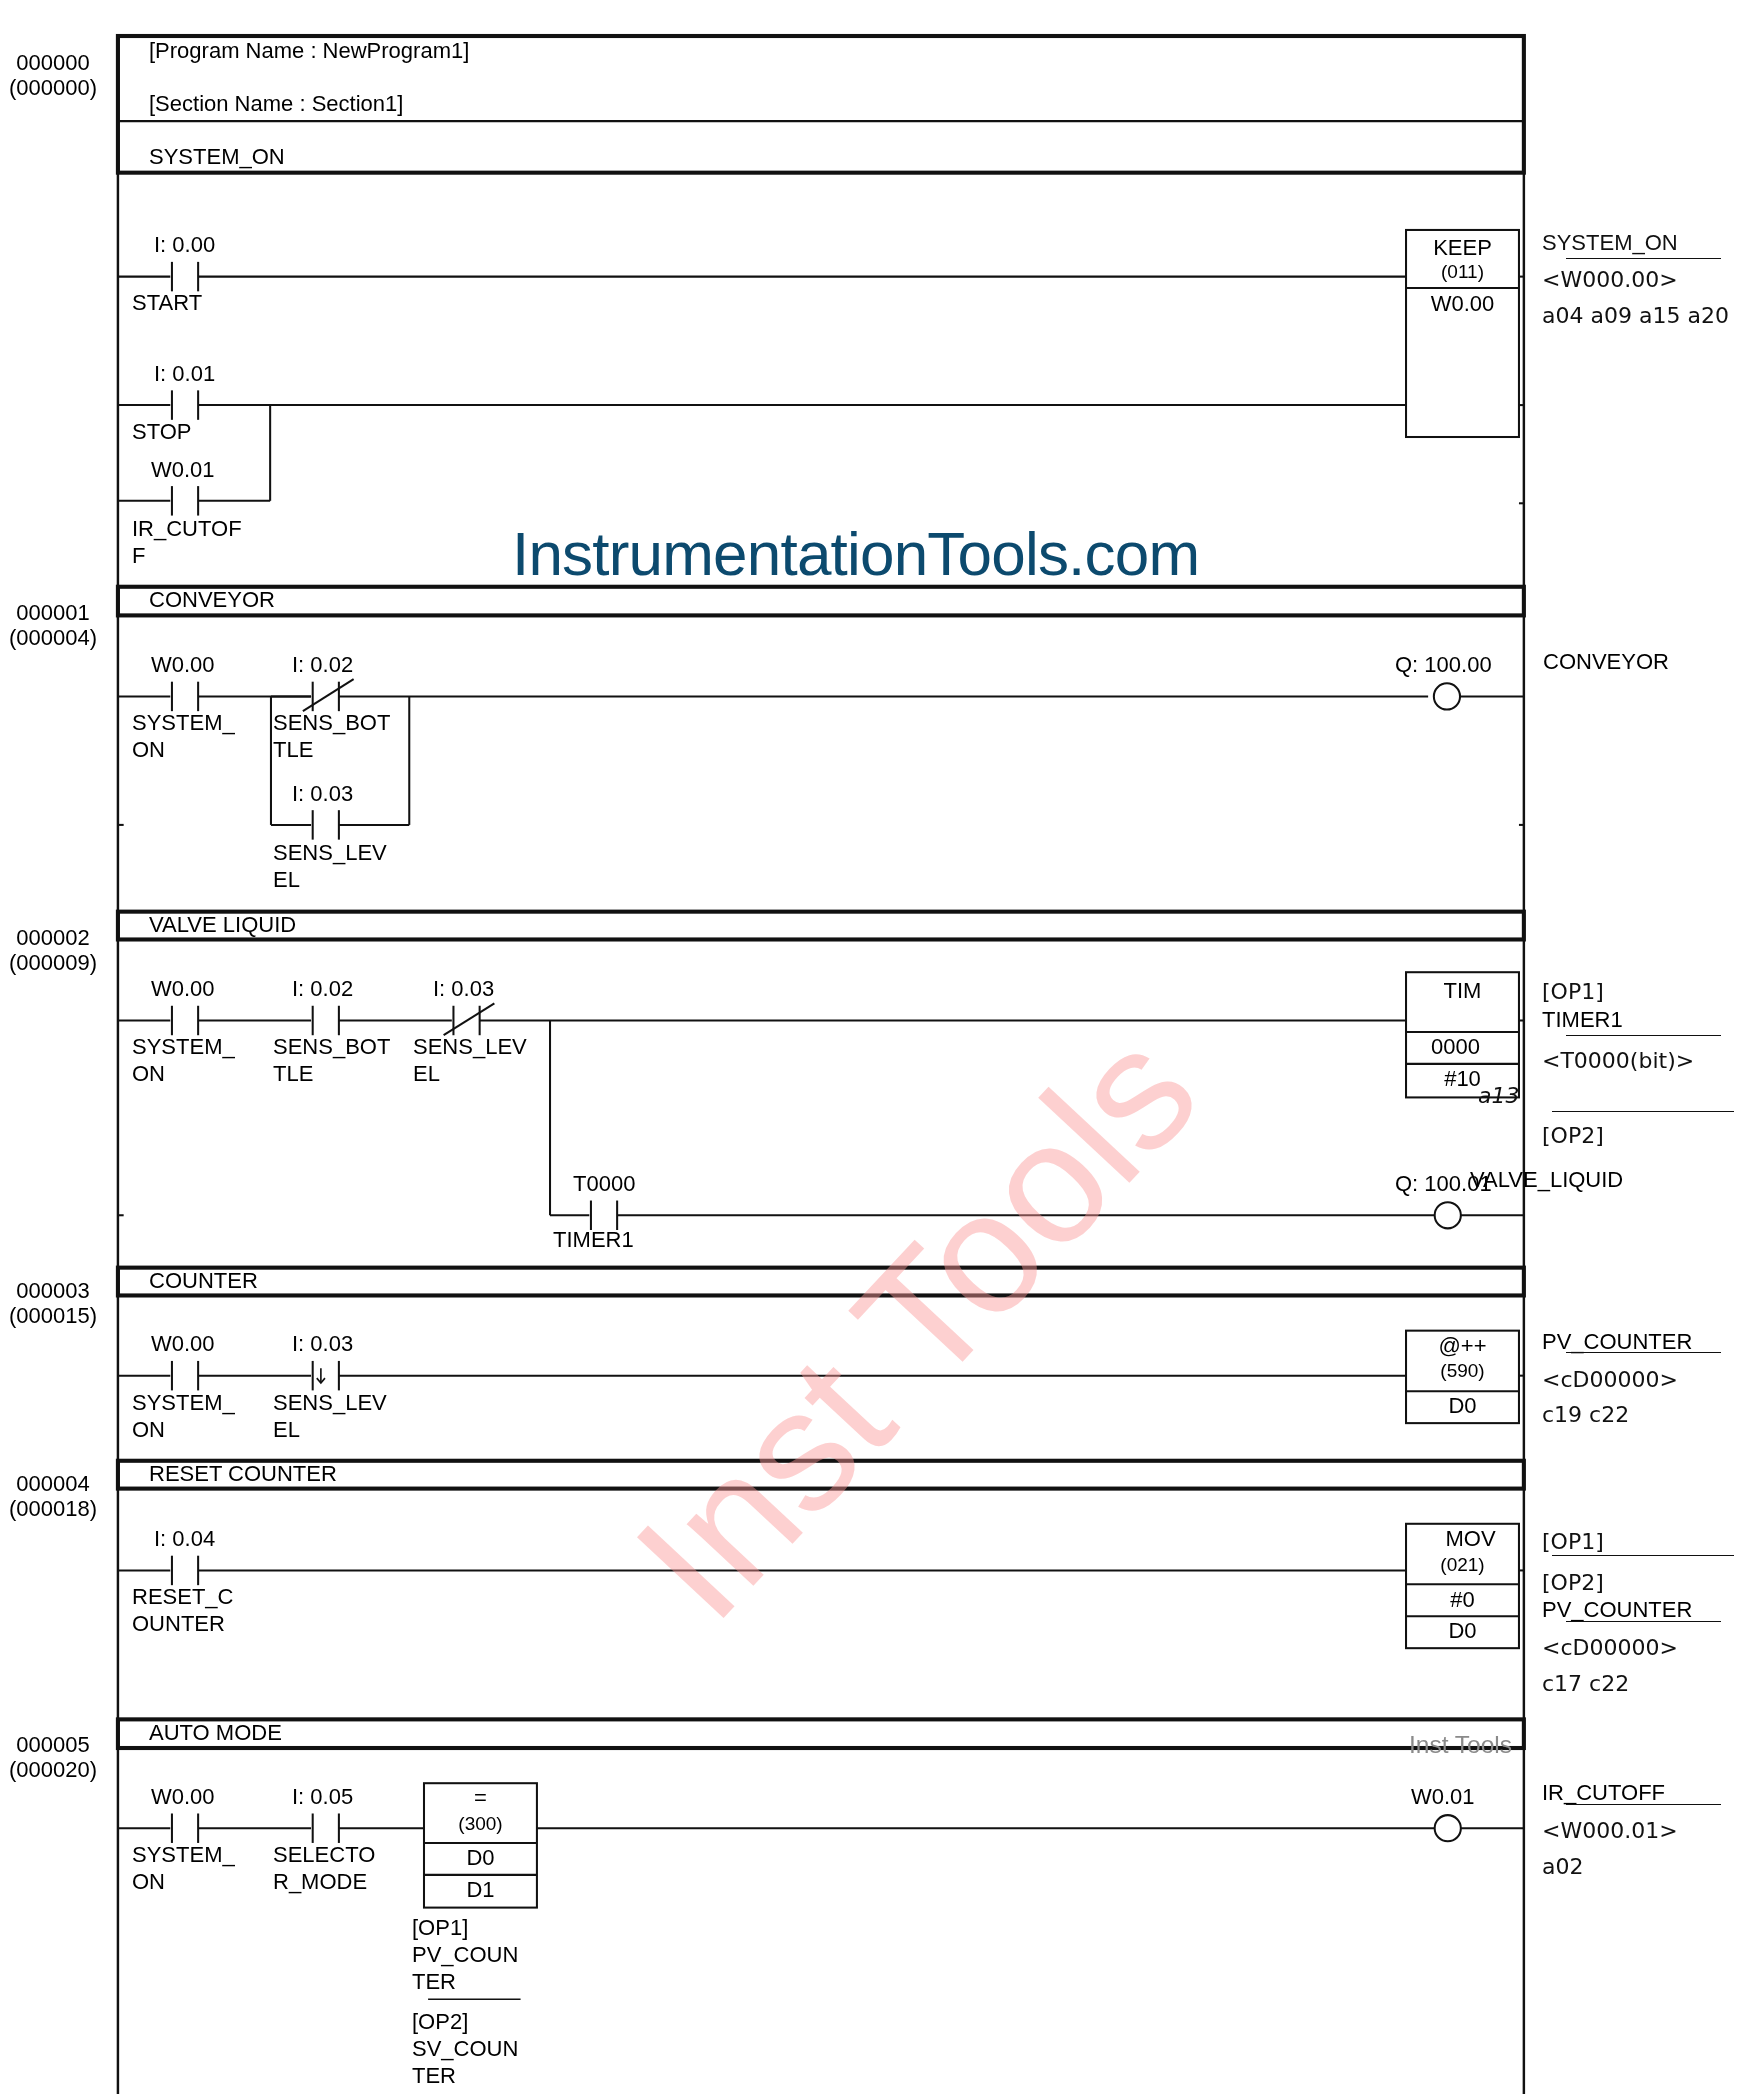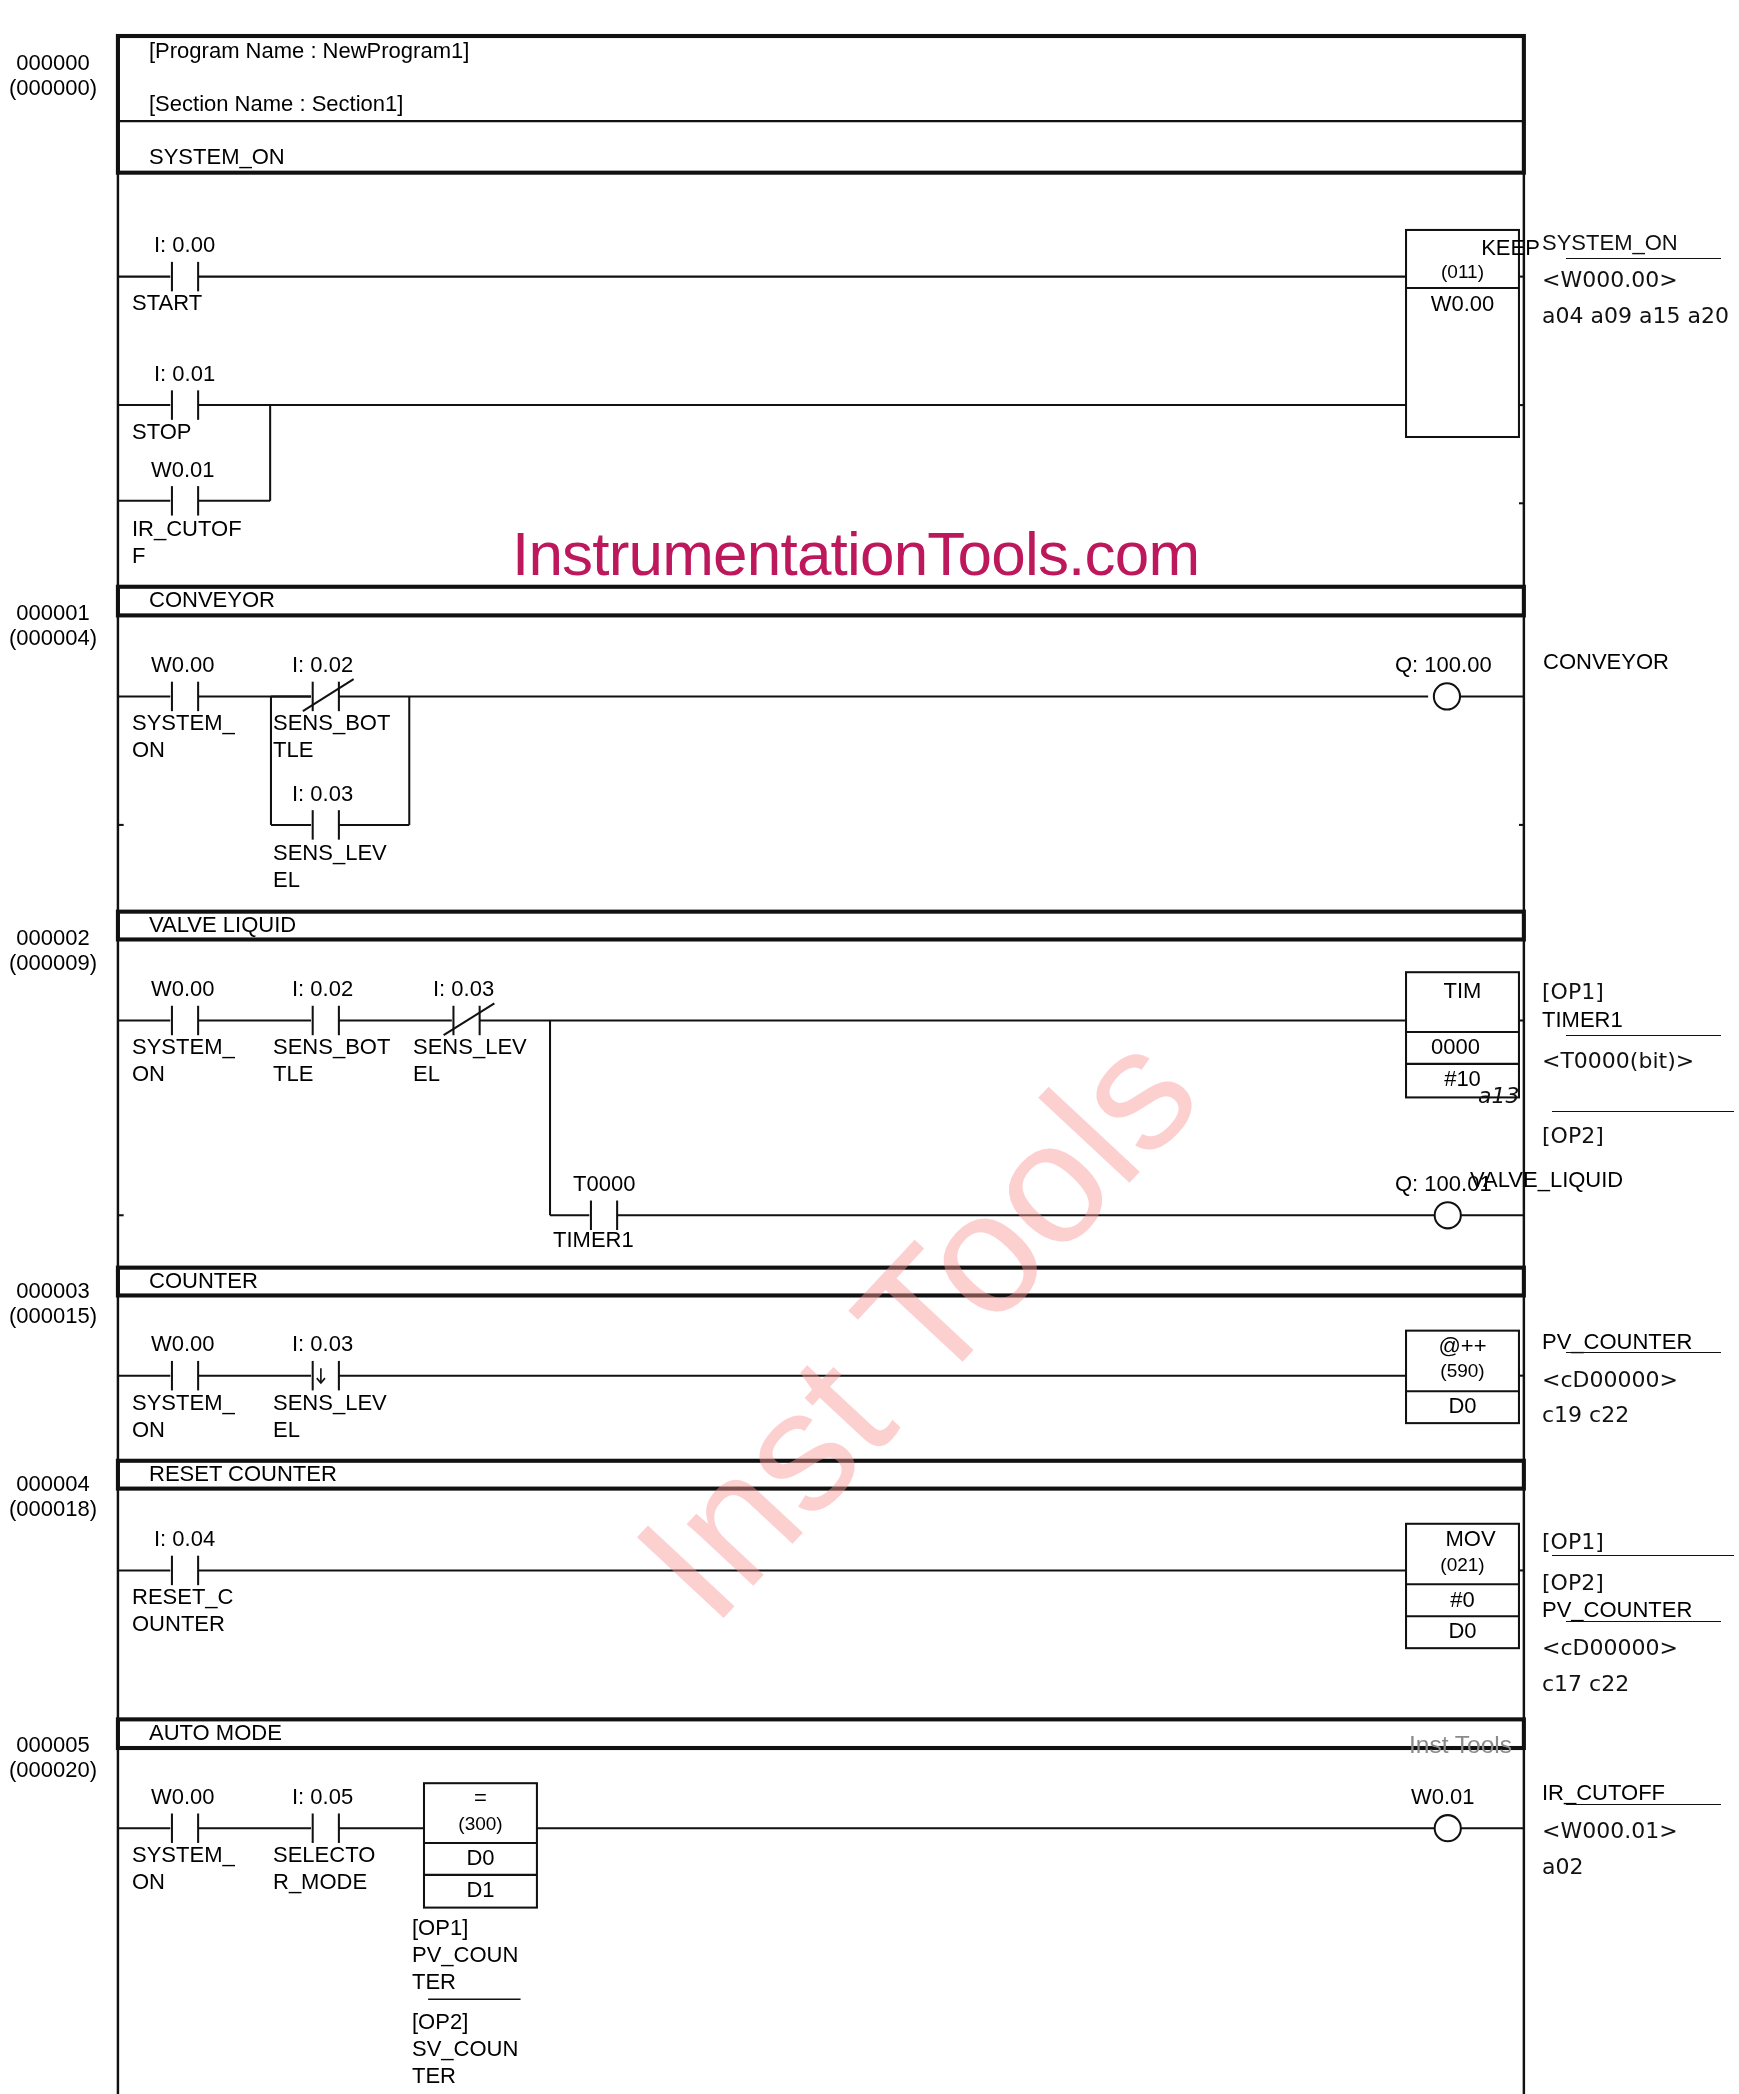--- a/index.html
+++ b/index.html
@@ -5,21 +5,21 @@
   html, body { margin:0; padding:0; background:#ffffff; }
   body { width:1740px; height:2095px; position:relative; overflow:hidden;
          font-family:"Liberation Sans", sans-serif; color:#000; }
   #ladder { position:absolute; left:0; top:0; width:1740px; height:2095px; }
   .t { position:absolute; font-family:"Liberation Sans", sans-serif; font-size:22px; line-height:26px; white-space:pre; color:#000; }
   .tn { position:absolute; font-family:"DejaVu Sans", sans-serif; font-size:22px; line-height:36px; white-space:pre; color:#111; }
   .rungno { position:absolute; left:0; width:106px; text-align:center; font-size:22px; line-height:24.5px; }
   .hdr { position:absolute; font-size:22px; line-height:26px; }
   .fbox-title { position:absolute; text-align:center; font-size:22px; line-height:24.5px; }
   .fbox-code { position:absolute; text-align:center; font-size:19px; line-height:18px; }
-  .wm-big { position:absolute; color:#be185d; font-size:62px; line-height:65px; white-space:pre; letter-spacing:-0.8px; }
+  .wm-big { position:absolute; color:#0c4a6e; font-size:62px; line-height:65px; white-space:pre; letter-spacing:-0.8px; }
   .wm-diag { position:absolute; color:rgba(250,150,150,0.45); font-size:172px; line-height:172px; white-space:pre;
              transform-origin:0 0; transform:rotate(-47deg); }
   .wm-small { position:absolute; color:#8a8a8a; font-size:24.5px; line-height:26px; white-space:pre; }
   .ul { position:absolute; height:0; border-top:1.6px solid #111; }
 </style>
 </head>
 <body>
 
 <svg id="ladder" viewBox="0 0 2126 2560" xmlns="http://www.w3.org/2000/svg">
   <g stroke="#111" fill="none" stroke-width="2.5">
@@ -160,21 +160,21 @@
   <div>(000000)</div>
 </div>
 <div class="hdr" style="left:149px; top:144px;">SYSTEM_ON</div>
 <div class="t" style="left:154px; top:232px;">I: 0.00</div>
 <div class="t" style="left:132px; top:290px;">START</div>
 <div class="t" style="left:154px; top:361px;">I: 0.01</div>
 <div class="t" style="left:132px; top:419px;">STOP</div>
 <div class="t" style="left:151px; top:457px;">W0.01</div>
 <div class="t" style="left:132px; top:516px;">IR_CUTOF</div>
 <div class="t" style="left:132px; top:543px;">F</div>
-<div class="fbox-title" style="left:1406px; width:113px; top:236px;padding-left:48px;">KEEP</div>
+<div class="fbox-title" style="left:1406px; width:113px; top:236px;">KEEP</div>
 <div class="fbox-code" style="left:1406px; width:113px; top:263px;">(011)</div>
 <div class="fbox-title" style="left:1406px; width:113px; top:292px;">W0.00</div>
 <div class="tn" style="left:1542px; top:225px; font-family:'Liberation Sans',sans-serif;">SYSTEM_ON</div>
 <div class="ul" style="left:1566px; width:155px; top:258px;"></div>
 <div class="tn" style="left:1542px; top:262px;">&lt;W000.00&gt;</div>
 <div class="tn" style="left:1542px; top:298px;">a04 a09 a15 a20</div>
 
 <div class="rungno" style="top:601px;">
   <div>000001</div>
   <div>(000004)</div>

